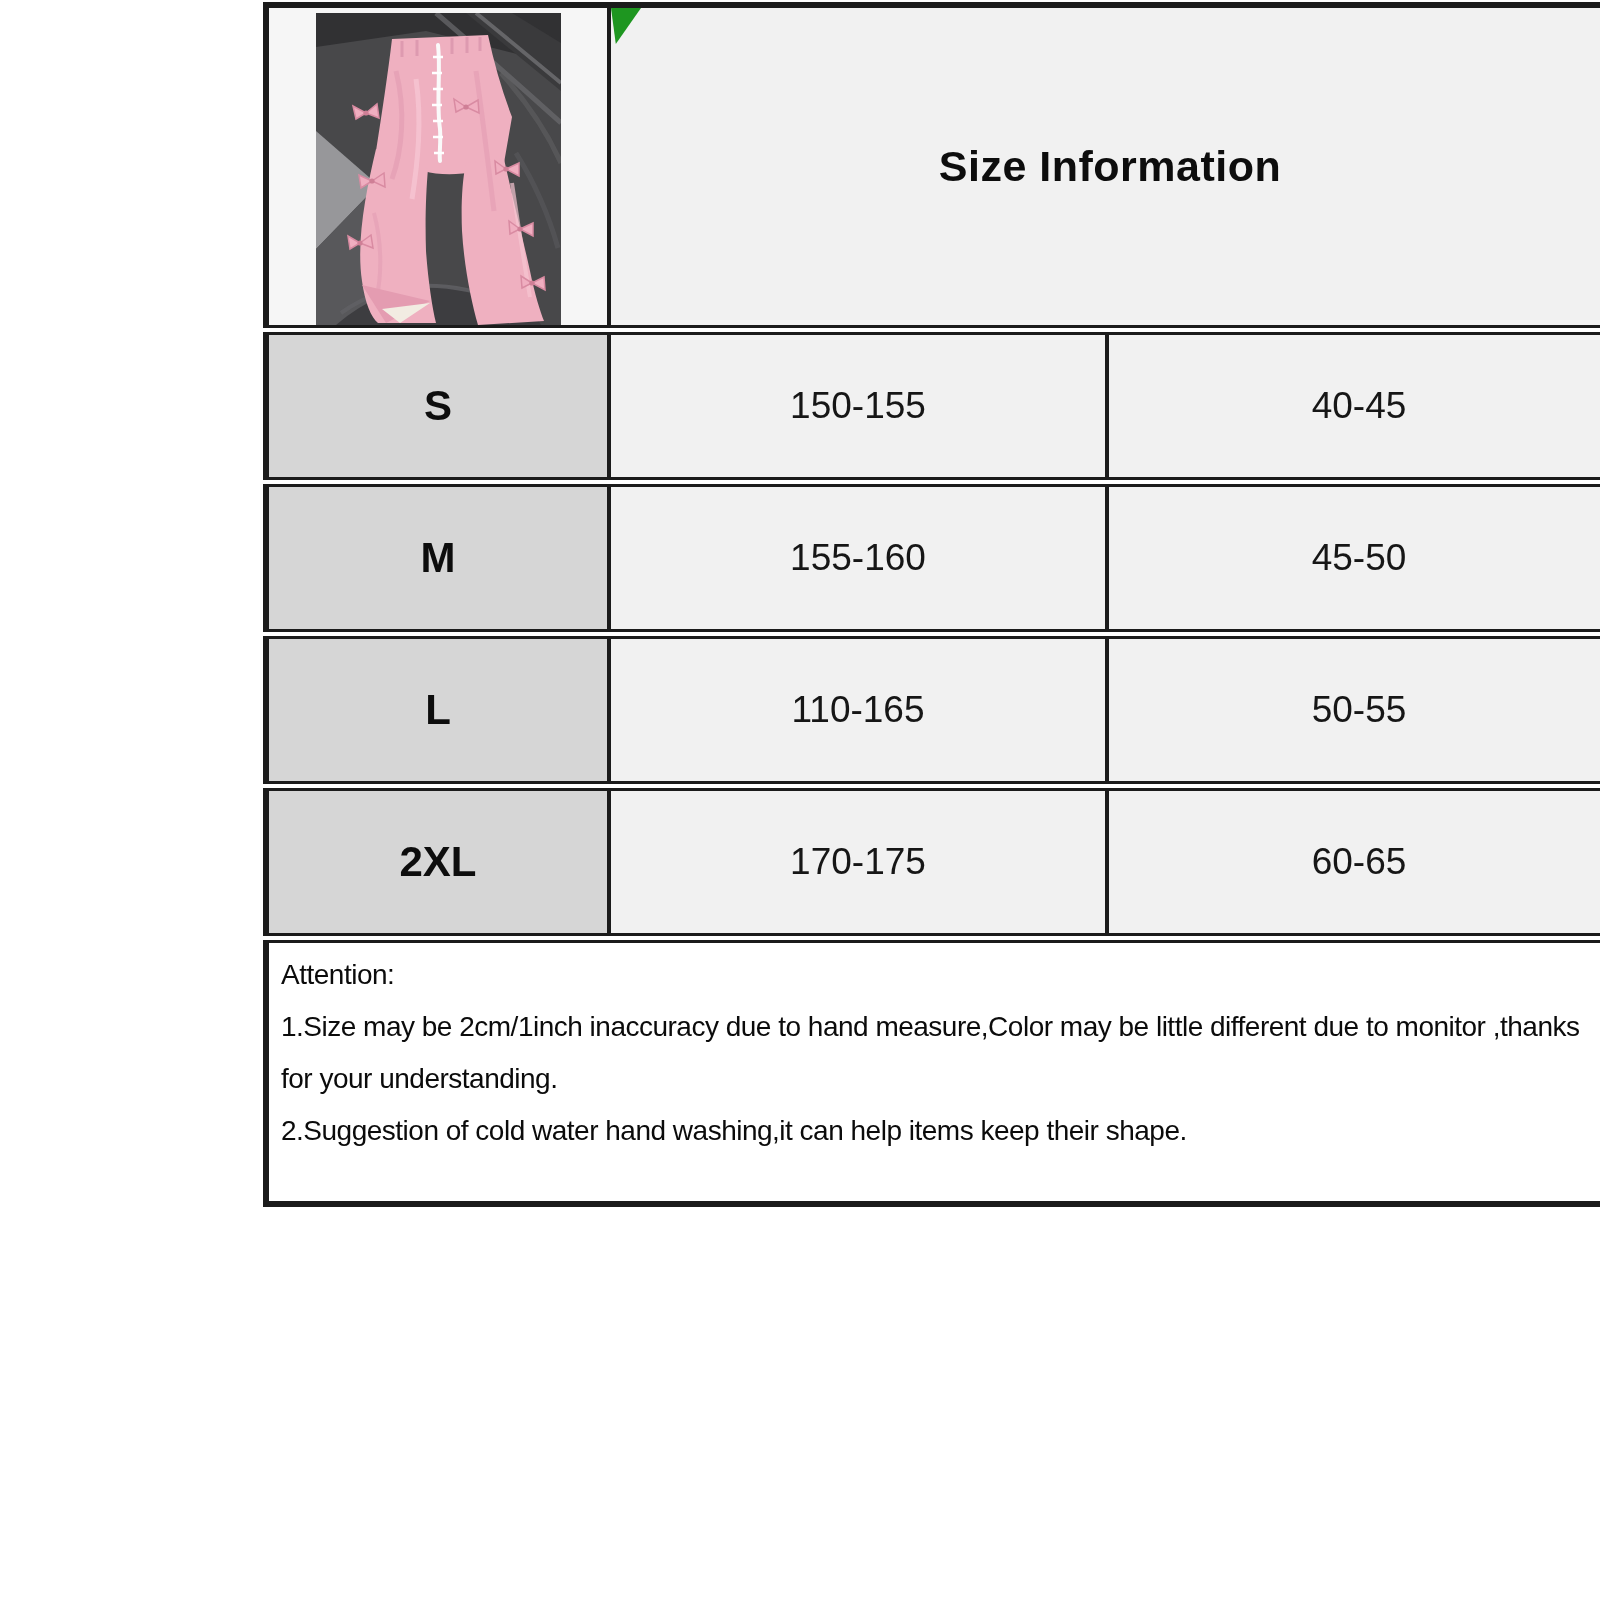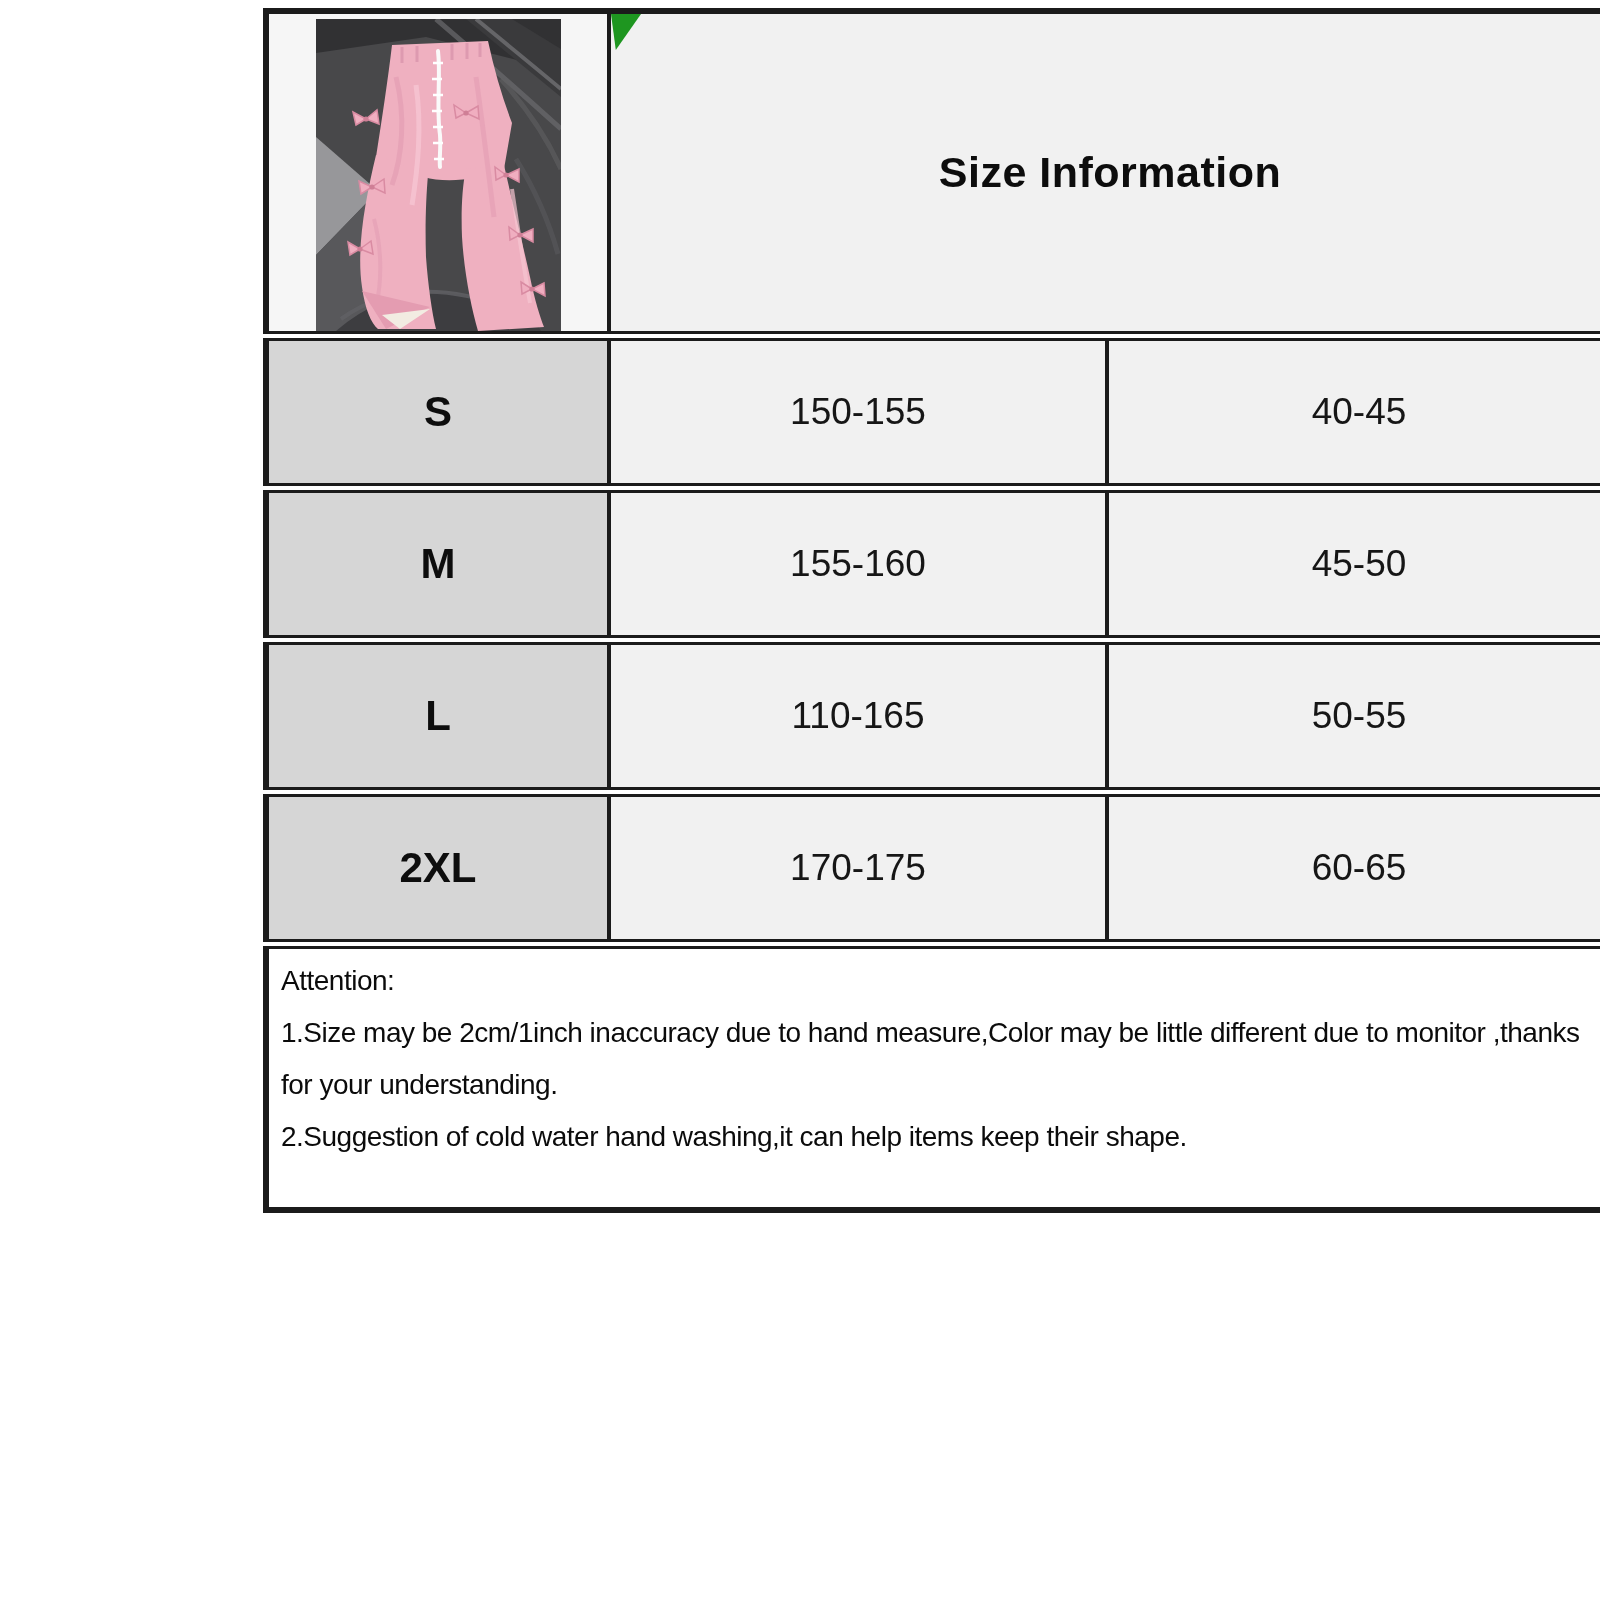--- a/index.html
+++ b/index.html
@@ -2,21 +2,21 @@
 <html><head>
 <meta charset="utf-8">
 <style>
   html,body{
     margin:0; padding:0;
     width:1600px; height:1600px;
     background:#ffffff;
     font-family:"Liberation Sans","DejaVu Sans",sans-serif;
     color:#111;
   }
-  .sheet{ width:1074px; margin:8px auto 0 auto; }
+  .sheet{ width:1074px; margin:2px auto 0 auto; }
   table.size-table{
     width:1346px;
     table-layout:fixed;
     border-collapse:collapse;
     border:6px solid #1b1b1b;
     background:#ffffff;
   }
   col.c1{width:343px;} col.c2{width:498px;} col.c3{width:505px;}
   td{
     border-left:4px solid #1b1b1b;

